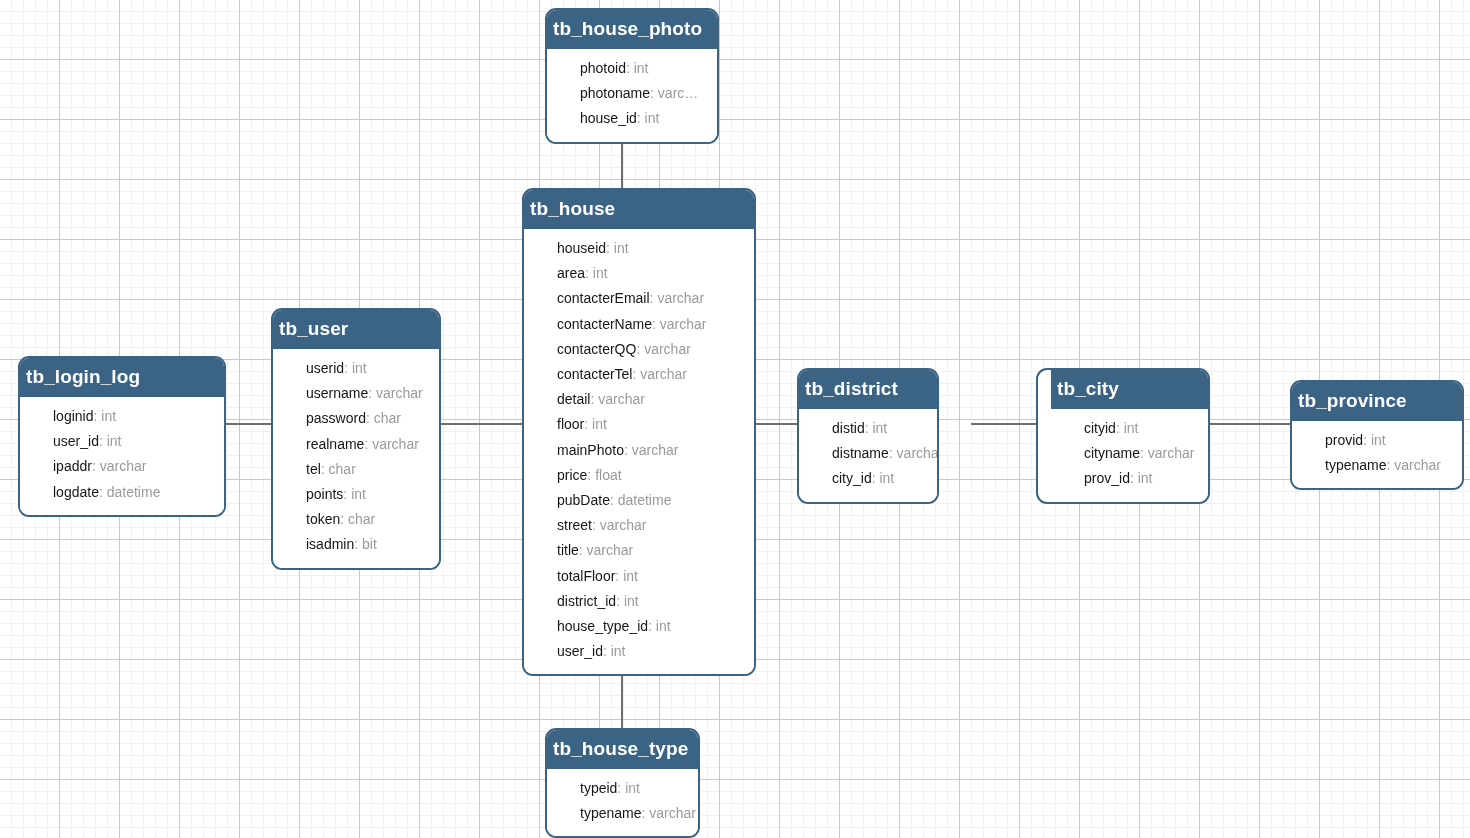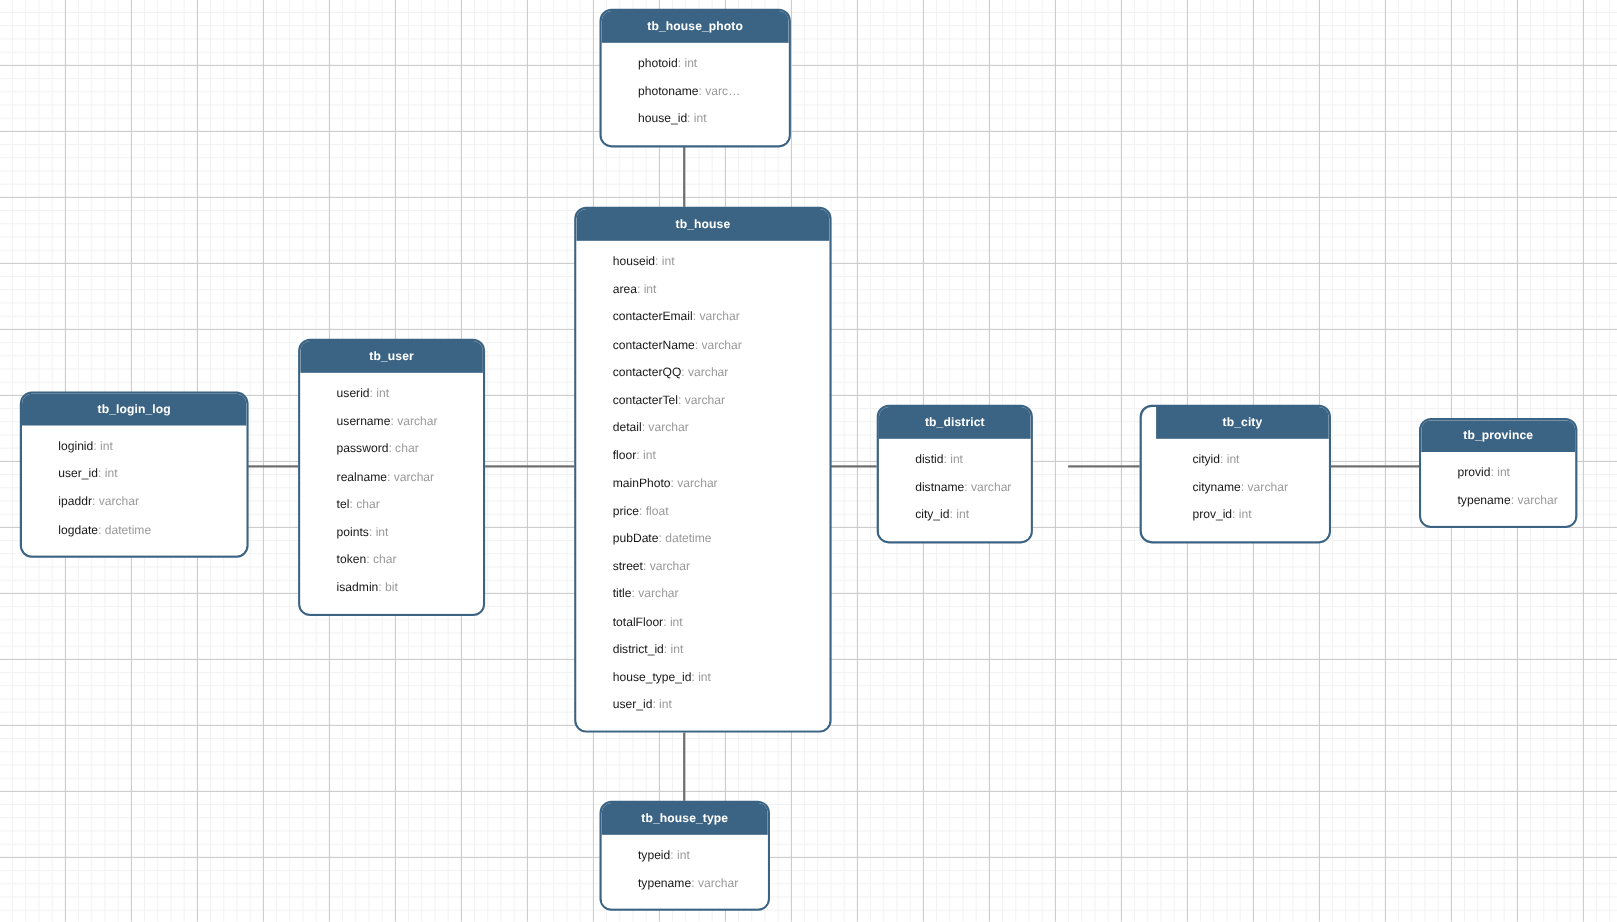--- a/index.html
+++ b/index.html
@@ -39,32 +39,32 @@
     z-index: 2;
     border: 2px solid #3a6384;
     border-radius: 11px;
     background: #ffffff;
     box-sizing: border-box;
     overflow: hidden;
   }
   .table-header {
     background: #3a6384;
     color: #ffffff;
-    font-size: 11px;
+    font-size: 19px;
     font-weight: bold;
-    text-align: center;
+    text-align: left;
     padding: 8px 6px 9px 6px;
     letter-spacing: 0.1px;
   }
   .table-fields {
     padding: 7px 0 10px 0;
     background: #ffffff;
   }
   .field-row {
-    font-size: 11px;
+    font-size: 14px;
     line-height: 25.2px;
     padding: 0 12px 0 33px;
     color: #1a1a1a;
     white-space: nowrap;
     overflow: hidden;
   }
   .field-name {
     color: #161616;
   }
   .field-type {
@@ -143,21 +143,21 @@
       </div>
     </div>
     <div class="table-box" style="left: 1036px; top: 368px; width: 174px; padding-left: 13px;">
       <div class="table-header">tb_city</div>
       <div class="table-fields">
         <div class="field-row"><span class="field-name">cityid</span><span class="field-type">: </span><span class="field-type">int</span></div>
         <div class="field-row"><span class="field-name">cityname</span><span class="field-type">: </span><span class="field-type">varchar</span></div>
         <div class="field-row"><span class="field-name">prov_id</span><span class="field-type">: </span><span class="field-type">int</span></div>
       </div>
     </div>
-    <div class="table-box" style="left: 1290px; top: 380px; width: 144px;">
+    <div class="table-box" style="left: 1290px; top: 380px; width: 174px;">
       <div class="table-header">tb_province</div>
       <div class="table-fields">
         <div class="field-row"><span class="field-name">provid</span><span class="field-type">: </span><span class="field-type">int</span></div>
         <div class="field-row"><span class="field-name">typename</span><span class="field-type">: </span><span class="field-type">varchar</span></div>
       </div>
     </div>
     <div class="table-box" style="left: 545px; top: 728px; width: 155px;">
       <div class="table-header">tb_house_type</div>
       <div class="table-fields">
         <div class="field-row"><span class="field-name">typeid</span><span class="field-type">: </span><span class="field-type">int</span></div>

